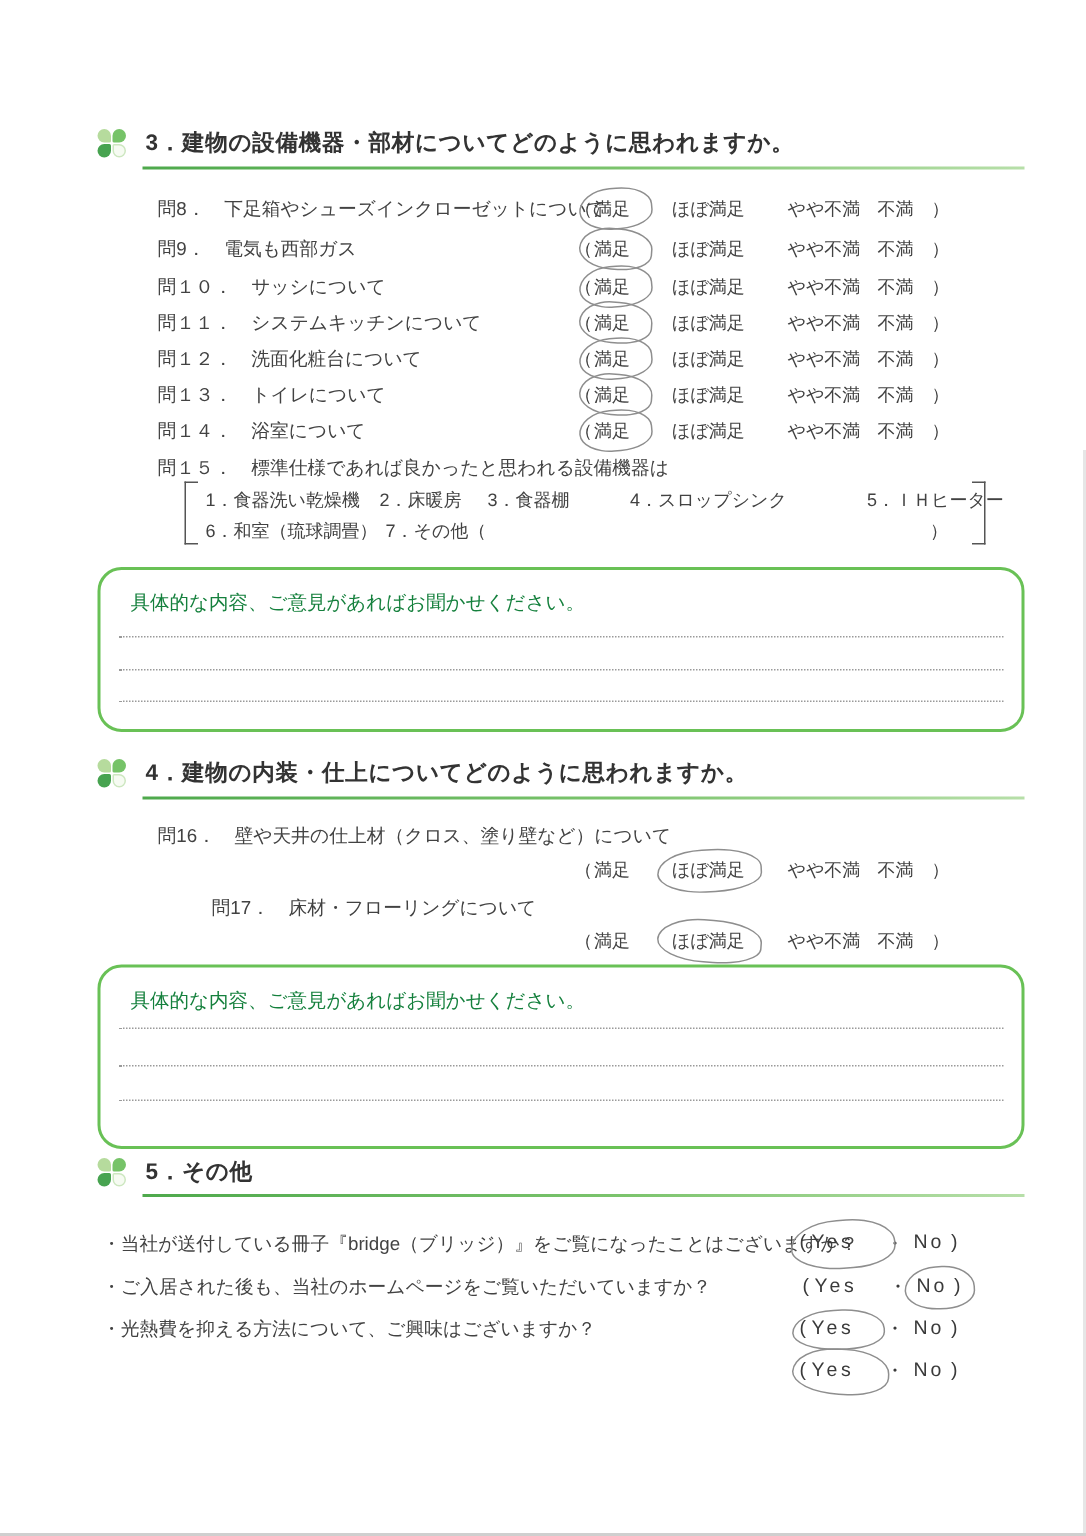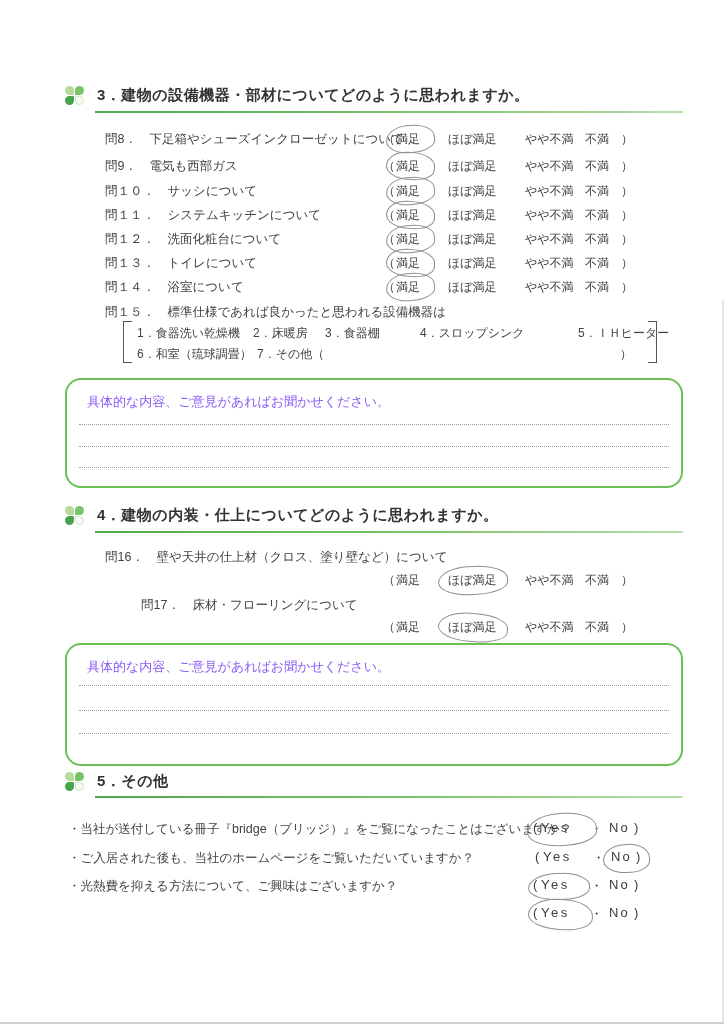--- a/index.html
+++ b/index.html
@@ -30,21 +30,21 @@
   .c-opt1{left:3px;top:-6px;width:47px;height:26px;transform:rotate(-5deg);}
   .c-opt2{left:55px;top:-6px;width:68px;height:27px;transform:rotate(-3deg);}
   .r-alt .circle{transform:rotate(4deg);}
   
   .bracket{position:absolute;top:321px;width:9px;height:42px;box-sizing:border-box;}
   .bracket.lb{left:123px;border-left:1.5px solid #555;border-top:1.5px solid #555;border-bottom:1.5px solid #555;}
   .bracket.rb{left:648px;border-right:1.5px solid #555;border-top:1.5px solid #555;border-bottom:1.5px solid #555;}
   .q15-item{position:absolute;font-size:12px;color:#424242;white-space:nowrap;}
   
   .cbox{position:absolute;left:65px;width:618px;border:2px solid #69c156;border-radius:16px;box-sizing:border-box;background:#fff;}
-  .cbox-label{position:absolute;left:20px;top:13px;font-size:13px;color:#8b5cf6;white-space:nowrap;}
+  .cbox-label{position:absolute;left:20px;top:13px;font-size:13px;color:#15803d;white-space:nowrap;}
   .dline{position:absolute;left:12px;right:12px;border-bottom:1.5px dotted #9a9a9a;height:0;}
   
   .yn-label{position:absolute;left:68px;font-size:12.5px;color:#424242;white-space:nowrap;}
   .yn{position:absolute;width:110px;height:20px;font-size:13px;color:#3a3a3a;}
   .yn span{position:absolute;top:0;white-space:nowrap;}
   .yn .op{left:0;}
   .yn .yes{left:8px;letter-spacing:2.5px;}
   .yn .dot{left:57px;}
   .yn .no{left:76px;letter-spacing:2px;}
   .yn .cl{left:101px;}

